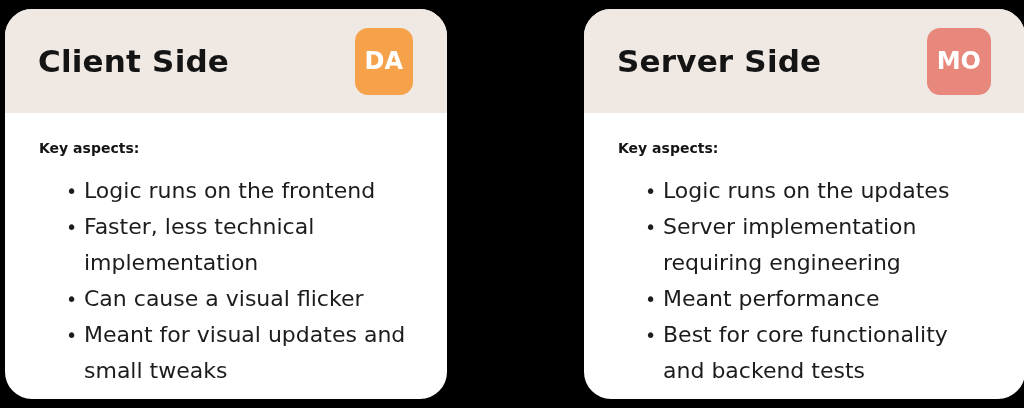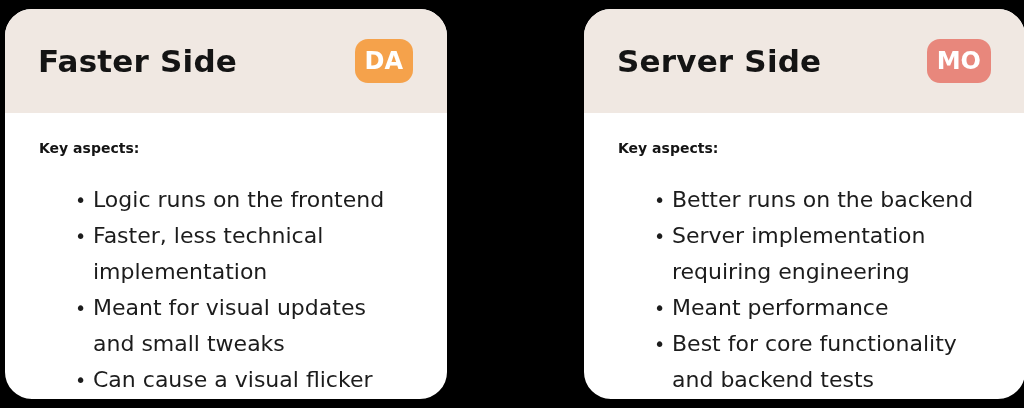--- a/index.html
+++ b/index.html
@@ -34,21 +34,21 @@
     box-sizing: border-box;
   }
   .card-title {
     font-size: 31px;
     font-weight: 700;
     color: #141414;
     letter-spacing: 0.2px;
   }
   .badge {
     min-width: 56px;
-    height: 44px;
+    height: 67px;
     border-radius: 13px;
     display: flex;
     align-items: center;
     justify-content: center;
     color: #ffffff;
     font-size: 24px;
     font-weight: 700;
     box-sizing: border-box;
     padding: 12px 10px;
   }
@@ -56,21 +56,21 @@
     padding: 17px 26px 0 34px;
   }
   .section-heading {
     font-size: 14px;
     font-weight: 700;
     color: #141414;
     line-height: 36px;
   }
   ul.aspects {
     list-style: none;
-    margin: 16px;
+    margin: 7px;
     padding: 0 0 0 20px;
   }
   ul.aspects li {
     position: relative;
     padding-left: 18px;
     font-size: 22px;
     line-height: 36px;
     color: #1c1c1c;
   }
   ul.aspects li::before {
@@ -80,45 +80,45 @@
     top: 0;
     font-size: 19px;
     color: #1c1c1c;
   }
 </style>
 </head>
 <body>
 
 <div class="card left">
   <div class="card-header">
-    <div class="card-title">Faster Side</div>
+    <div class="card-title">Client Side</div>
     <div class="badge" style="background-color: rgb(245, 162, 75);">
       <span>DA</span>
     </div>
   </div>
   <div class="card-body">
     <div class="section-heading">Key aspects:</div>
     <ul class="aspects">
       <li>Logic runs on the frontend</li>
       <li>Faster, less technical implementation</li>
+      <li>Can cause a visual flicker</li>
       <li>Meant for visual updates and small tweaks</li>
-      <li>Can cause a visual flicker</li>
     </ul>
   </div>
 </div>
 
 <div class="card right">
   <div class="card-header">
     <div class="card-title">Server Side</div>
     <div class="badge" style="background-color: rgb(232, 135, 124);">
       <span>MO</span>
     </div>
   </div>
   <div class="card-body">
     <div class="section-heading">Key aspects:</div>
     <ul class="aspects">
-      <li>Better runs on the backend</li>
+      <li>Logic runs on the updates</li>
       <li>Server implementation requiring engineering</li>
       <li>Meant performance</li>
       <li>Best for core functionality and backend tests</li>
     </ul>
   </div>
 </div>
 
 </body></html>

